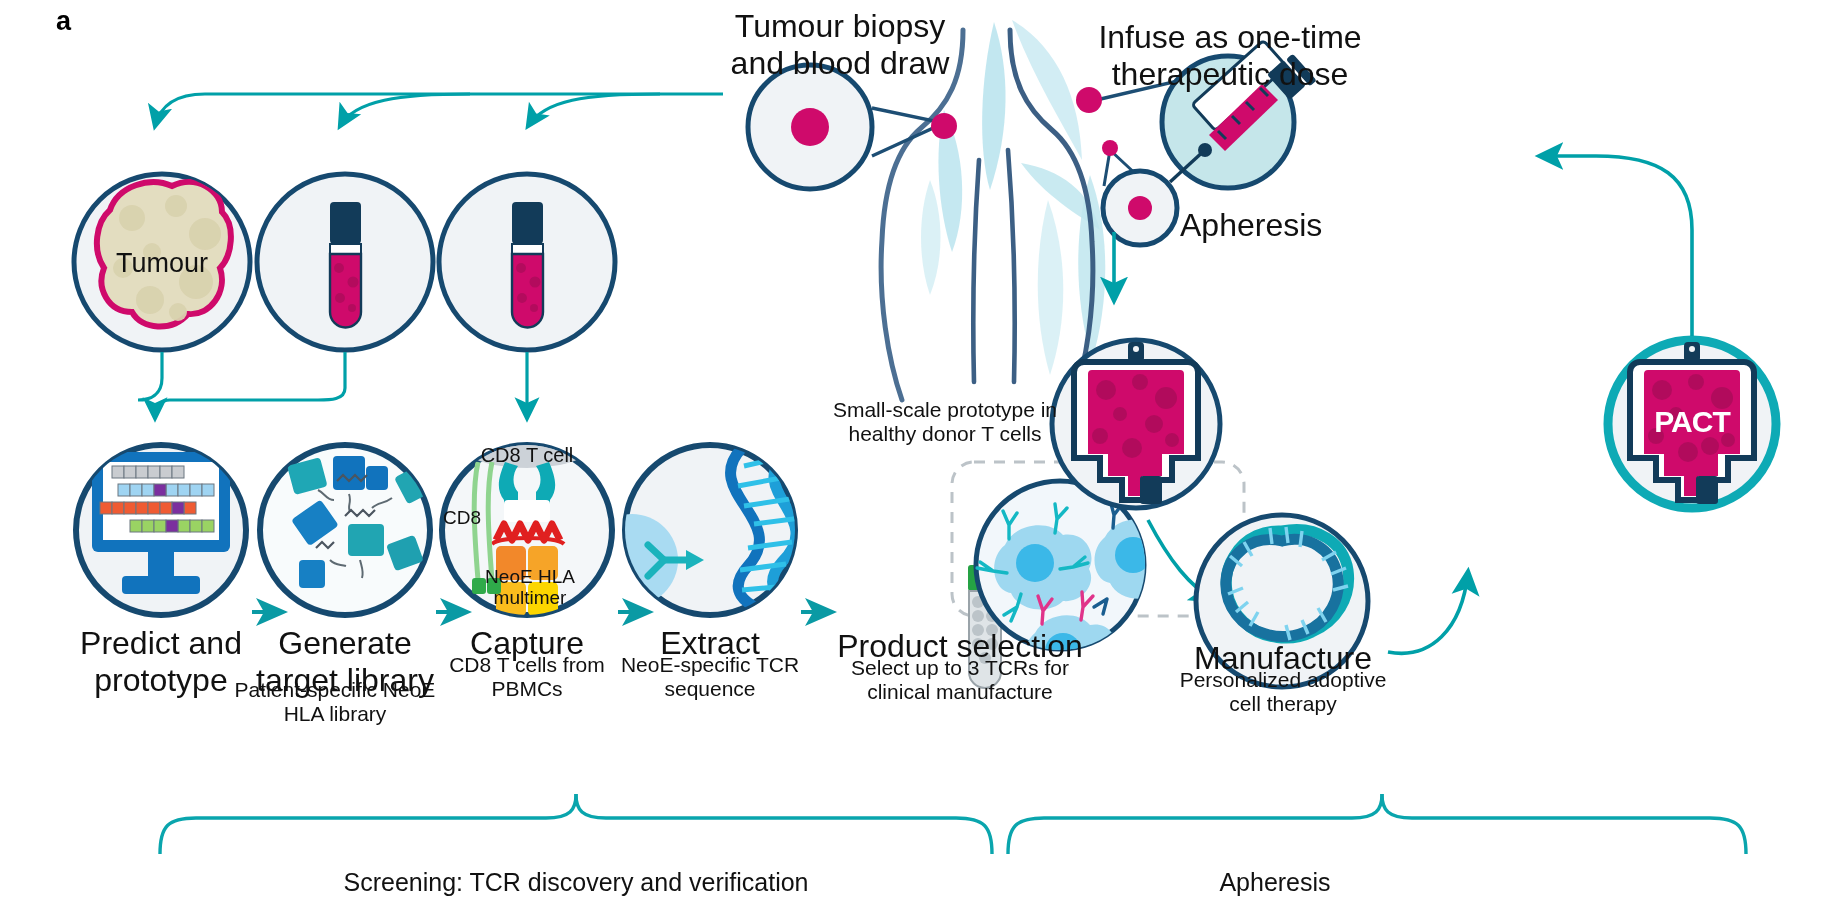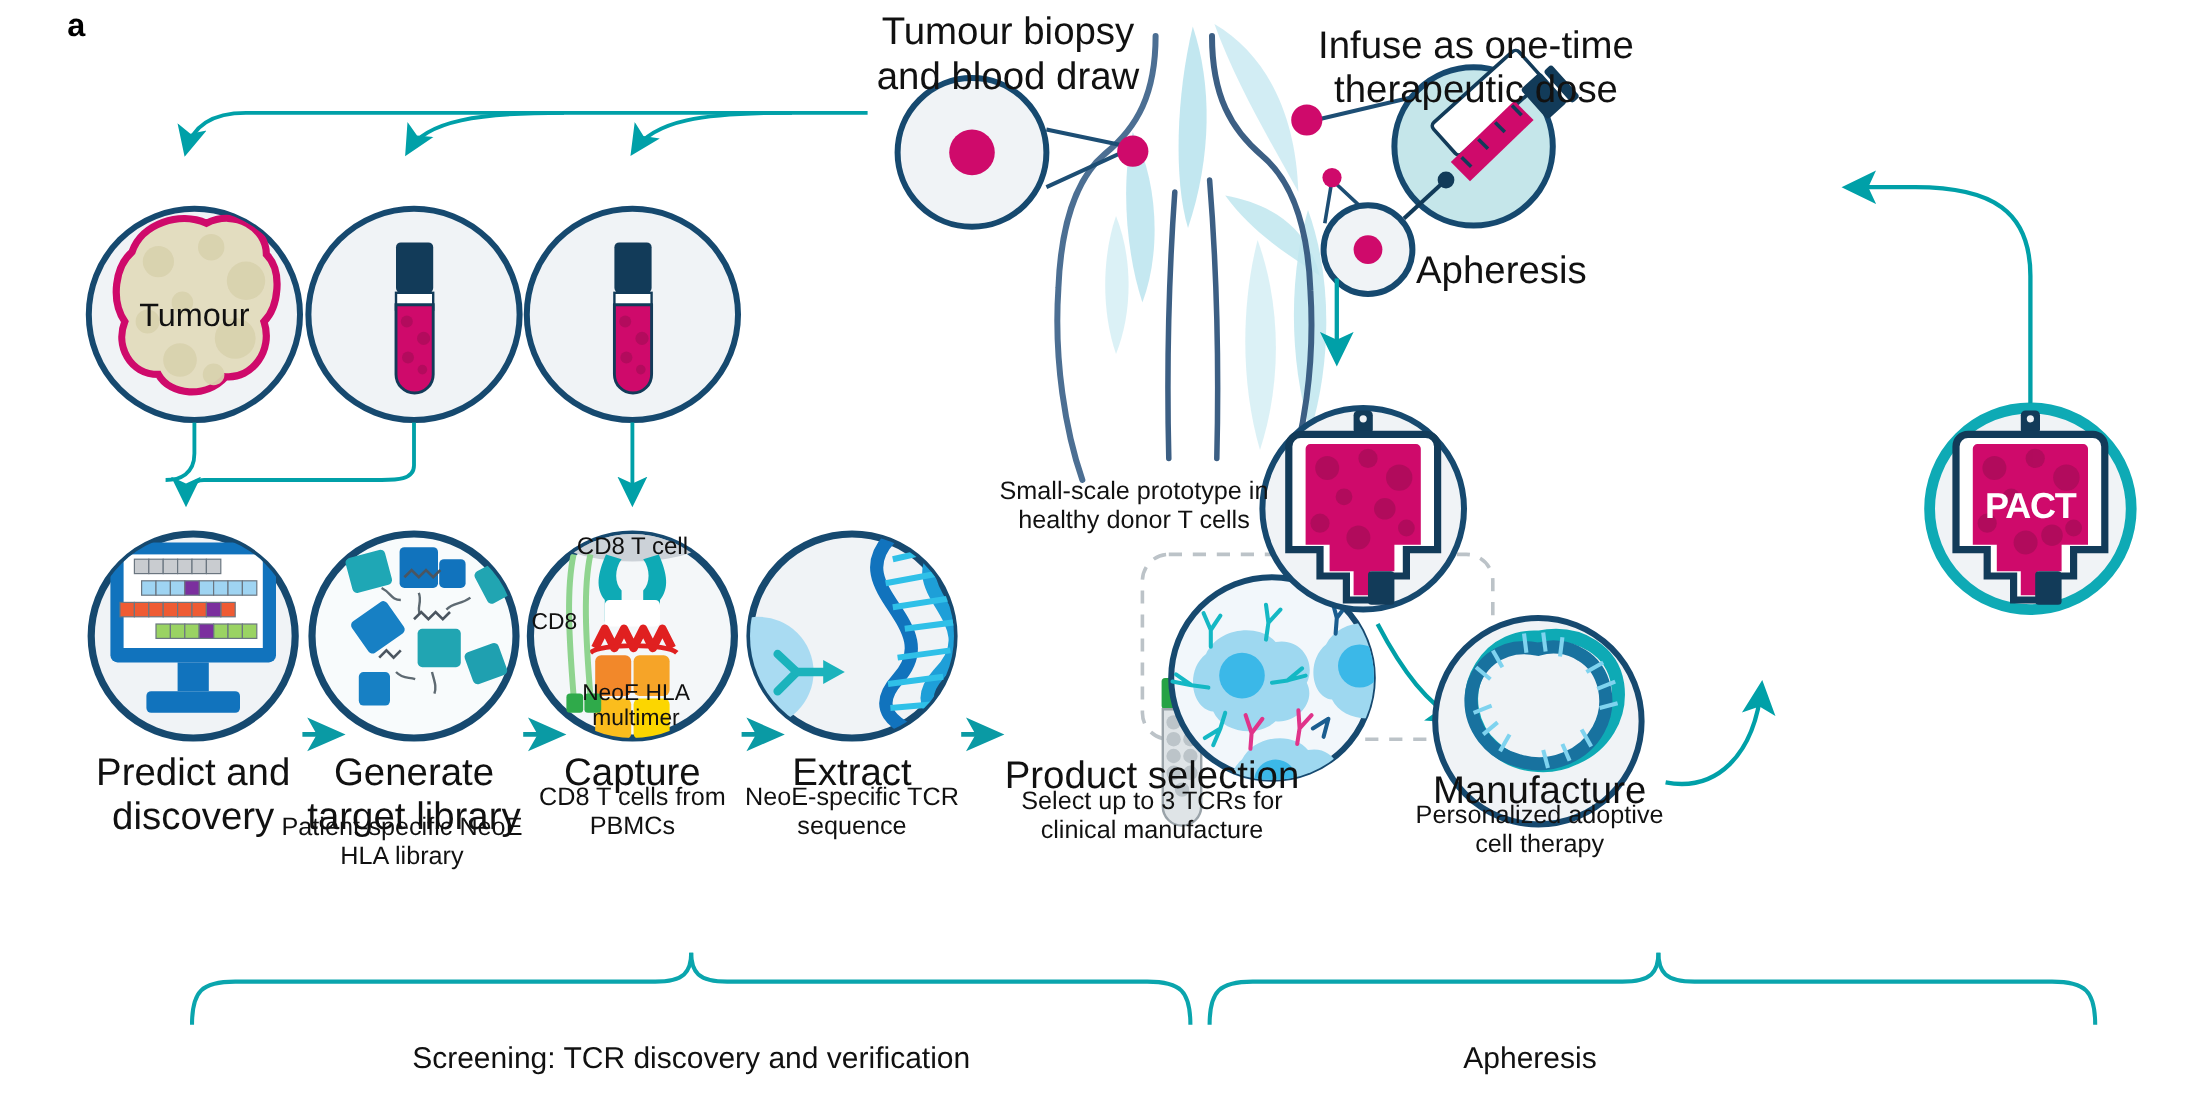--- a/index.html
+++ b/index.html
@@ -497,21 +497,21 @@
 
   <div class="lbl t-big" style="left:1080px; top:8px; width:300px;margin-top:11px;">Infuse as one-time
 therapeutic dose</div>
 
   <div class="lbl t-big" style="left:1180px; top:207px; width:180px; text-align:left;">Apheresis</div>
 
   <div class="lbl t-small" style="left:830px; top:398px; width:230px;">Small-scale prototype in
 healthy donor T cells</div>
 
   <div class="lbl t-big" style="left:41px; top:625px; width:240px;">Predict and
-discovery</div>
+prototype</div>
 
   <div class="lbl t-big" style="left:225px; top:625px; width:240px;">Generate
 target library</div>
   <div class="lbl t-small" style="left:205px; top:678px; width:260px;">Patient-specific NeoE
 HLA library</div>
 
   <div class="lbl t-big" style="left:407px; top:625px; width:240px;">Capture</div>
   <div class="lbl t-small" style="left:407px; top:653px; width:240px;">CD8 T cells from
 PBMCs</div>
 

